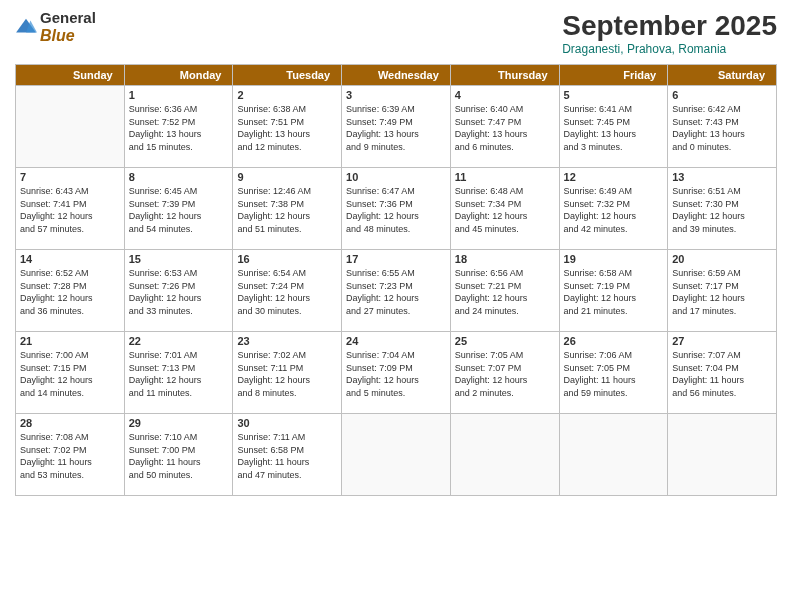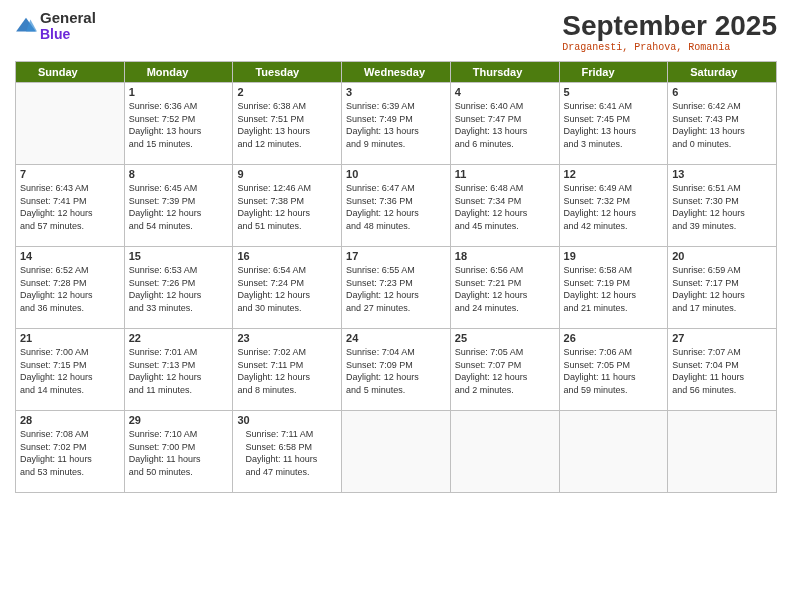--- a/index.html
+++ b/index.html
@@ -30,54 +30,54 @@
       display: flex;
       flex-direction: column;
       line-height: 1.1;
     }
     .logo-general {
       font-size: 15px;
       font-weight: bold;
       color: #333;
     }
     .logo-blue {
-      font-size: 14px;
-      font-weight: bold;
-      color: #6d28d9;
+      font-size: 16px;
+      font-weight: bold;
+      color: #a16207;
+      font-style: italic;
     }
     .logo-icon {
       width: 22px;
       height: 22px;
       margin-right: 3px;
     }
     .title-block {
       text-align: left;
     }
     .month-title {
       font-size: 28px;
       font-weight: bold;
       color: #333;
     }
     .location {
-      font-size: 10px;
-      color: #c2410c;
-      font-family: Liberation Mono, monospace;
+      font-size: 12px;
+      color: #0f766e;
     }
     .calendar {
       width: 100%;
       border-collapse: collapse;
       table-layout: fixed;
     }
     .calendar th {
-      background-color: #4d7c0f;
+      background-color: #a16207;
       color: #fff;
       font-size: 11px;
       font-weight: bold;
-      padding: 4px 22px;
-      text-align: left;
+      padding: 4px 11px;
+      text-align: right;
       border: 1px solid #c0c0c0;
     }
     .calendar td {
       border: 1px solid #c0c0c0;
       vertical-align: top;
       padding: 3px 4px;
       font-size: 9.5px;
       color: #333;
       background: #fff;
       height: 82px;
@@ -341,21 +341,21 @@
           </td>
           <td>
             <span class="day-number">29</span>
             <div class="day-info" style="white-space: pre-line;">Sunrise: 7:10 AM
 Sunset: 7:00 PM
 Daylight: 11 hours
 and 50 minutes.</div>
           </td>
           <td>
             <span class="day-number">30</span>
-            <div class="day-info" style="white-space: pre-line; margin-left: 8px;">Sunrise: 7:11 AM
+            <div class="day-info" style="white-space: pre-line;">Sunrise: 7:11 AM
 Sunset: 6:58 PM
 Daylight: 11 hours
 and 47 minutes.</div>
           </td>
           <td class="empty"></td>
           <td class="empty"></td>
           <td class="empty"></td>
           <td class="empty"></td>
         </tr>
       </tbody>

